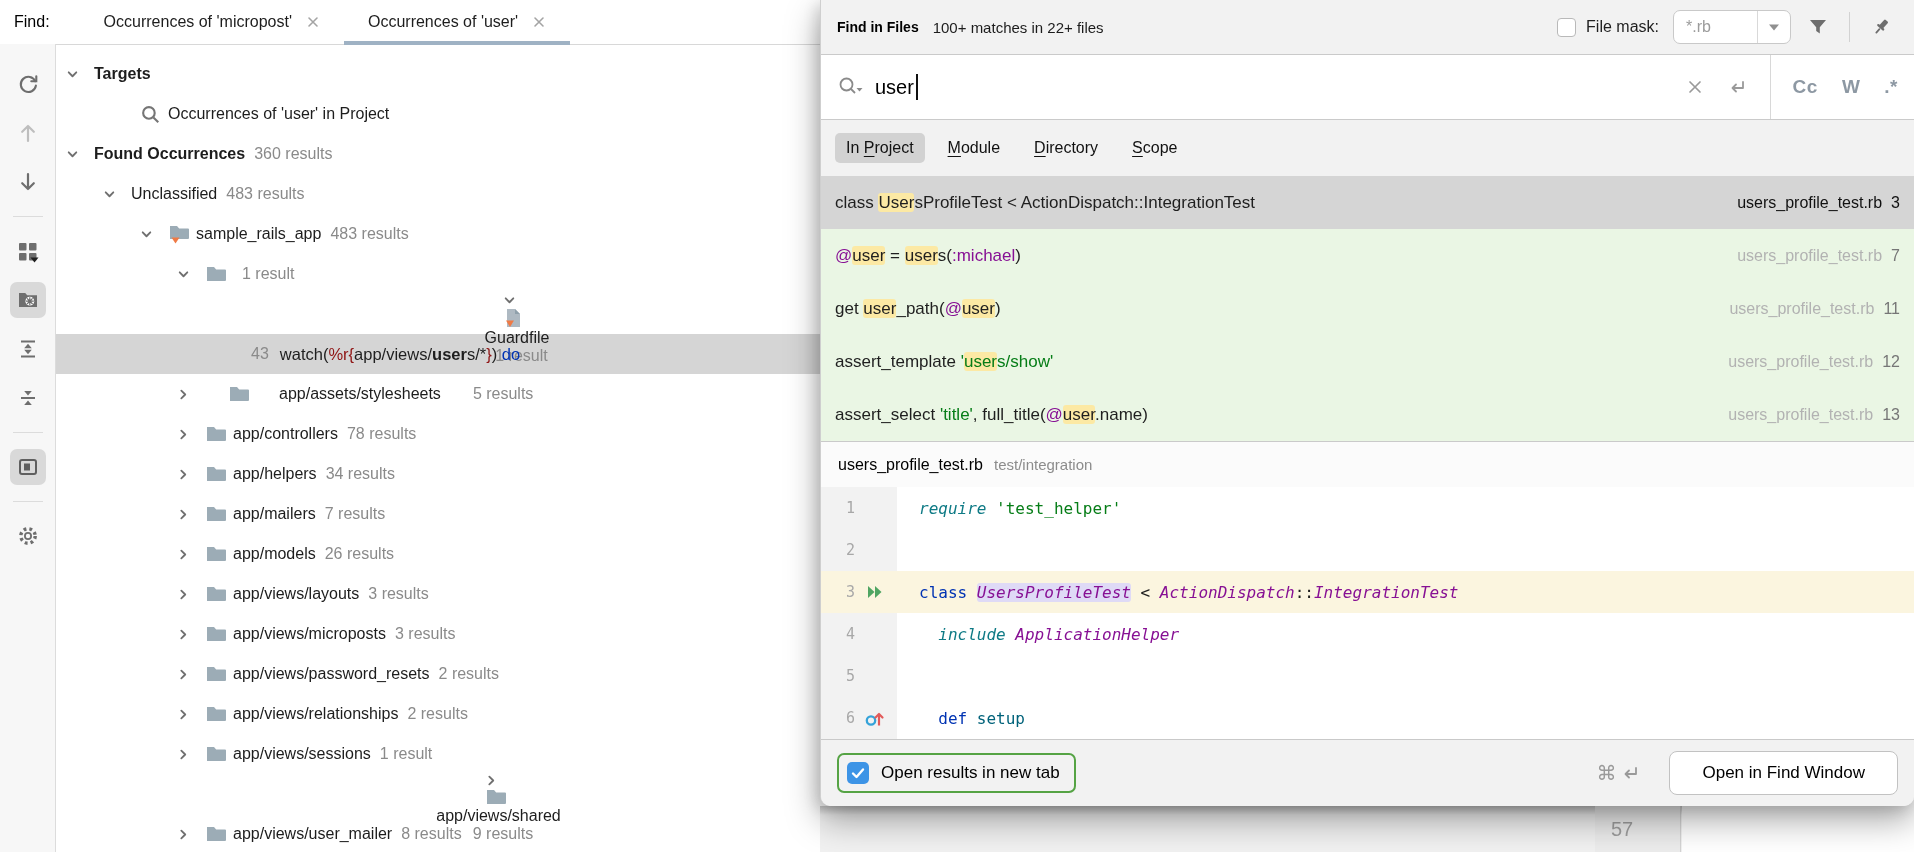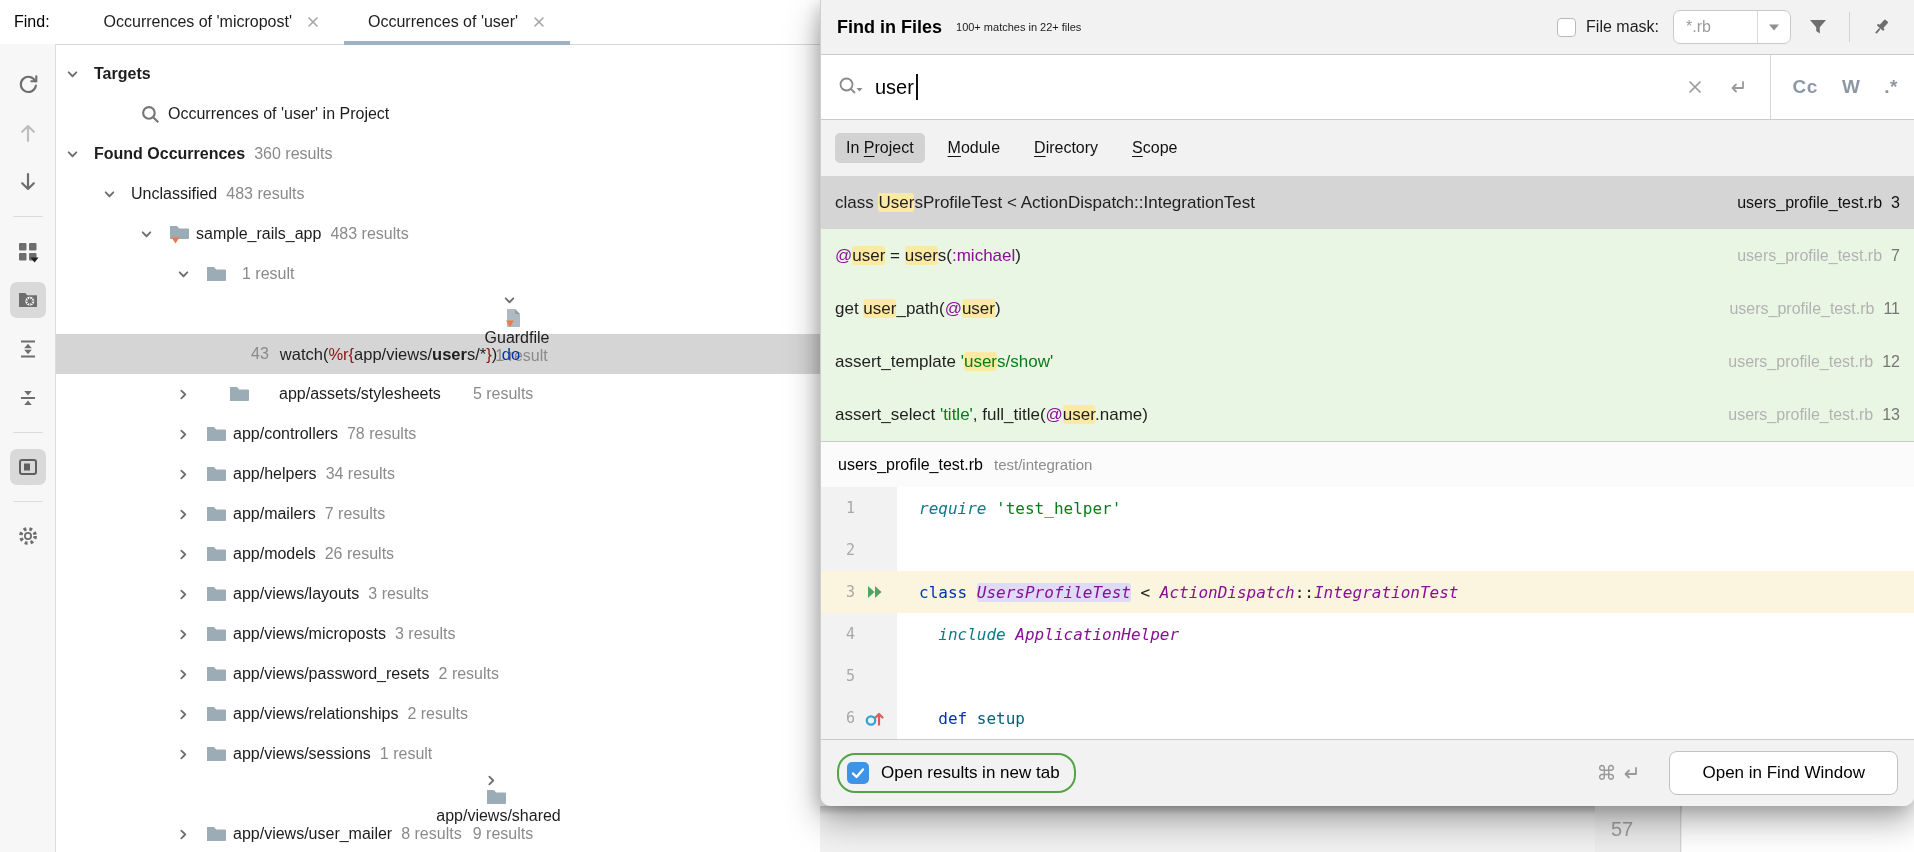--- a/index.html
+++ b/index.html
@@ -58,22 +58,22 @@
   .gutter57{position:absolute;left:775px;top:0;width:86px;height:46px;background:#ececec;
             border-right:1px solid #d4d4d4;font-size:20px;color:#9e9e9e;padding:12px 0 0 16px;box-sizing:border-box}
   .editor-white{position:absolute;left:862px;top:0;right:0;height:46px;background:#fff}
 
   
   .dialog{position:absolute;left:820px;top:0;width:1094px;height:806px;background:#f2f2f2;
           border-left:1px solid #cfcfcf;border-radius:0 0 10px 10px;box-sizing:border-box;
           box-shadow:0 14px 34px rgba(0,0,0,.35),-4px 4px 14px rgba(0,0,0,.12);
           display:flex;flex-direction:column;z-index:3}
   .dhead{height:54px;display:flex;align-items:center;padding:0 16px;gap:14px;flex:none}
-  .dtitle{font-weight:700;font-size:18px;color:#000}
-  .dmatches{font-size:11px;color:#1c1c1c}
+  .dtitle{font-weight:700;font-size:14px;color:#000}
+  .dmatches{font-size:15px;color:#1c1c1c}
   .dhead-right{margin-left:auto;display:flex;align-items:center;gap:10px}
   .fm-check{width:19px;height:19px;border:1.5px solid #b9b9b9;border-radius:4px;background:#fff;box-sizing:border-box}
   .fm-label{font-size:16px}
   .combo{width:118px;height:34px;background:#fff;border:1px solid #c9c9c9;border-radius:7px;
          display:flex;align-items:center;margin-left:4px;box-sizing:border-box}
   .combo .cval{flex:1;padding-left:12px;color:#9c9c9c;font-size:16px}
   .combo .carr{width:32px;align-self:stretch;border-left:1px solid #d9d9d9;display:flex;align-items:center;justify-content:center}
   .vdiv{width:1px;height:30px;background:#d2d2d2;margin:0 4px}
   .ibtn{width:34px;height:34px;display:flex;align-items:center;justify-content:center}
 
@@ -107,21 +107,21 @@
   .pl{height:42px;display:flex;align-items:center;font-family:"DejaVu Sans Mono",monospace;font-size:16px;flex:none}
   .gut{width:76px;align-self:stretch;background:#f2f2f2;display:flex;align-items:center;box-sizing:border-box;padding-left:10px}
   .gnum{color:#a8a8a8;font-size:15px;min-width:24px;text-align:right;font-family:"DejaVu Sans Mono",monospace}
   .gicn{width:30px;height:26px;display:flex;align-items:center;justify-content:center;margin-left:4px}
   .pl.hl{background:#fbf5df}
   .pl.hl .gut{background:transparent}
   .pcode{padding-left:22px;white-space:pre}
 
   .dfoot{height:67px;border-top:1px solid #c9c9c9;display:flex;align-items:center;padding:0 16px;
          background:#f2f2f2;border-radius:0 0 10px 10px;flex:none;box-sizing:border-box}
-  .focus-ring{display:flex;align-items:center;gap:12px;border:2px solid #55a344;border-radius:18px;padding:7px 14px 7px 8px}
+  .focus-ring{display:flex;align-items:center;gap:12px;border:2px solid #55a344;border-radius:7px;padding:7px 14px 7px 8px}
   .cb{width:22px;height:22px;border-radius:5px;background:#3d94e6;display:flex;align-items:center;justify-content:center}
   .cb-label{font-size:17px;color:#000}
   .dfoot-right{margin-left:auto;display:flex;align-items:center;gap:28px}
   .shortcut{display:flex;align-items:center;gap:3px;color:#9a9a9a}
   .cmd{font-family:"DejaVu Sans",sans-serif;font-size:20px;color:#9a9a9a}
   .btn{height:42px;padding:0 32px;border:1px solid #c2c2c2;border-radius:8px;background:#fff;
        font-size:17px;display:flex;align-items:center;color:#000}
 </style>
 </head>
 <body>

